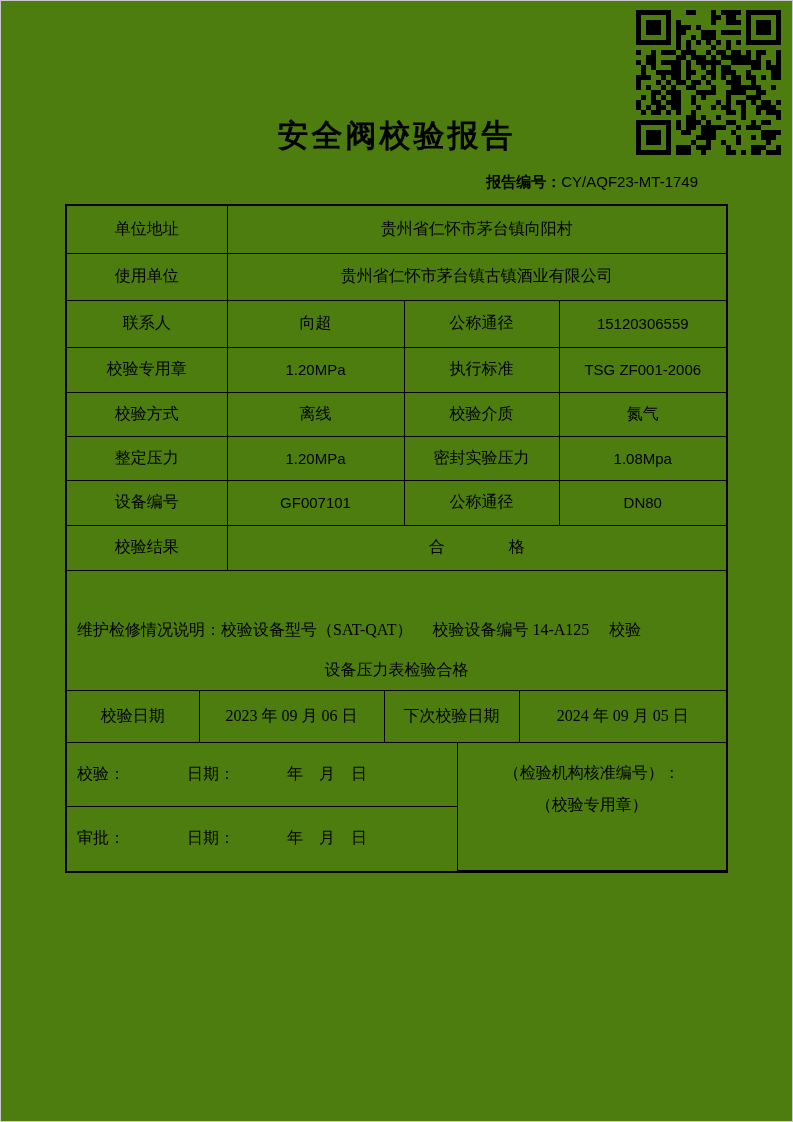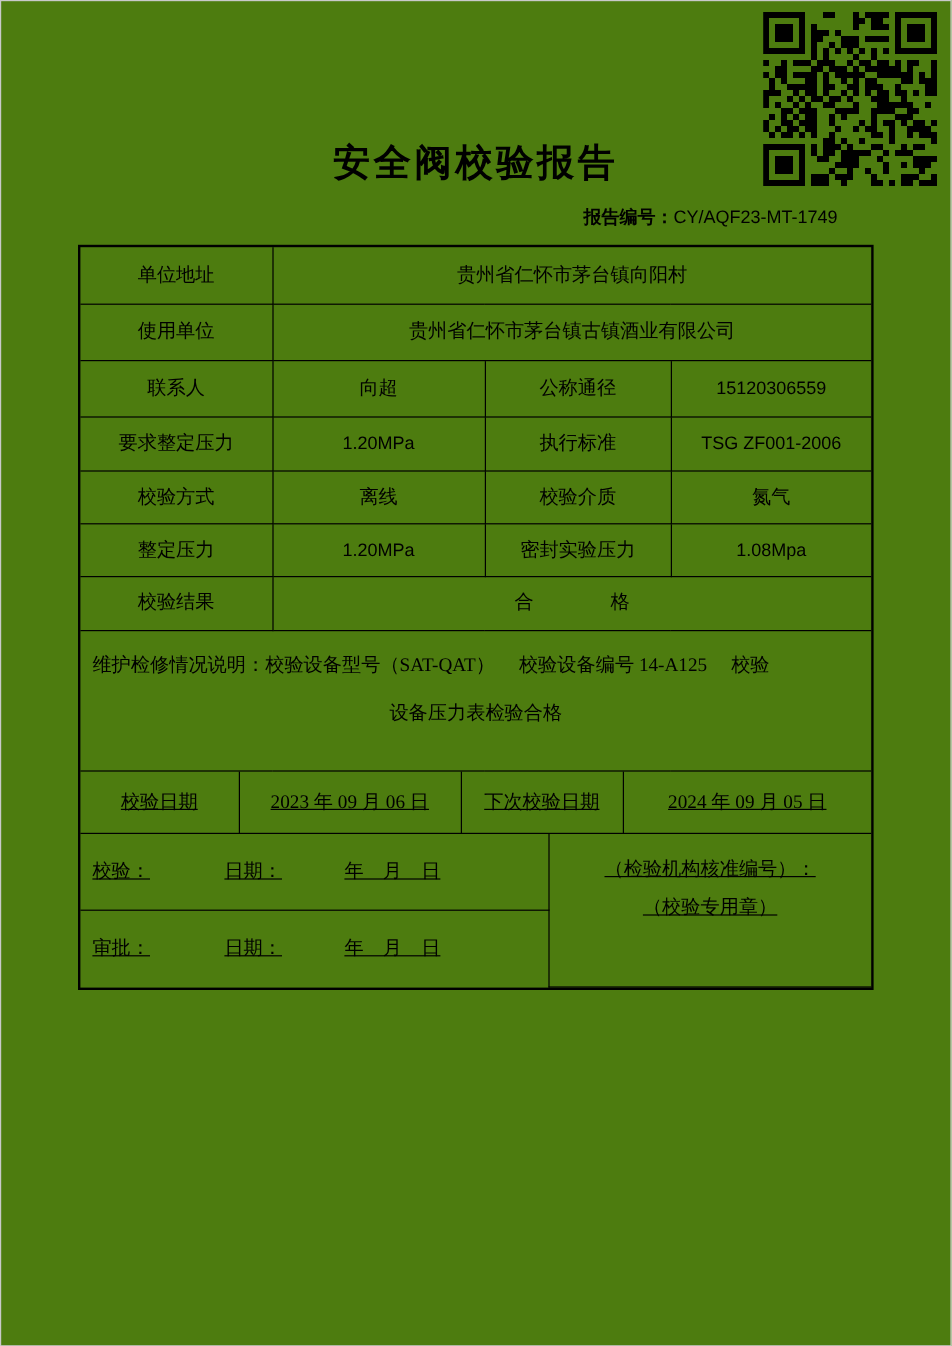--- a/index.html
+++ b/index.html
@@ -22,37 +22,37 @@
 
   .tbl-wrap { width:659px; margin:11px auto 0 auto; border:2px solid #000; box-sizing:content-box; }
   table { border-collapse:collapse; table-layout:fixed; width:100%; }
   td {
     border:1px solid #000; text-align:center; vertical-align:middle;
     font-size:16px; padding:0; overflow:hidden;
   }
   td:first-child { border-left:none; }
   td:last-child  { border-right:none; }
   .t1 tr:first-child td { border-top:none; }
-  .t2 td, .t3 td { border-top:none;text-decoration:underline; }
+  .t2 td, .t3 td { border-top:none; }
   .t3 tr:last-child td { border-bottom:none; }
 
   .latin { font-family:"Liberation Sans","DejaVu Sans",sans-serif; font-size:15px; }
   .pre { white-space:pre; }
 
   .cbox {
     display:inline-block; width:12px; height:12px; border:2px solid #000;
     line-height:12px; font-size:12px; font-weight:bold; text-align:center;
     font-family:"DejaVu Sans",sans-serif; vertical-align:-2px; margin-right:2px;
     box-sizing:content-box;
   }
   .cb-line { line-height:22px; }
   .cb-opt2 { margin-left:16px; }
 
   .maint-cell { vertical-align:top; text-align:left; }
-  .maint-l1 { padding:9px 8px 0 10px; line-height:40px; white-space:pre-wrap; }
+  .maint-l1 { padding:9px 8px 0 10px; line-height:40px; white-space:pre-wrap;margin-top:30px; }
   .maint-l2 { text-align:center; line-height:40px; }
 
   .sig-cell { text-align:left; }
   .sig-row { display:flex; align-items:center; padding-left:10px; }
   .sig-date { margin-left:62px; }
   .sig-ymd  { margin-left:52px; white-space:pre; }
 
   .stamp-cell { vertical-align:top; }
   .stamp-l1 { margin-top:14px; line-height:32px; }
   .stamp-l2 { line-height:32px; }
@@ -506,36 +506,42 @@
         <td>使用单位</td>
         <td colspan="3">贵州省仁怀市茅台镇古镇酒业有限公司</td>
       </tr>
       <tr style="height:47px">
         <td>联系人</td>
         <td>向超</td>
         <td>公称通径</td>
         <td class="latin">15120306559</td>
       </tr>
       <tr style="height:45px">
-        <td>要求整定压力</td>
+        <td>校验专用章</td>
         <td class="latin">1.20MPa</td>
         <td>执行标准</td>
         <td class="latin">TSG ZF001-2006</td>
       </tr>
       <tr style="height:44px">
         <td>校验方式</td>
         <td>离线</td>
         <td>校验介质</td>
         <td>氮气</td>
       </tr>
       <tr style="height:44px">
         <td>整定压力</td>
         <td class="latin">1.20MPa</td>
         <td>密封实验压力</td>
         <td class="latin">1.08Mpa</td>
+      </tr>
+      <tr style="height:45px">
+        <td>设备编号</td>
+        <td class="latin">GF007101</td>
+        <td>公称通径</td>
+        <td class="latin">DN80</td>
       </tr>
       <tr style="height:45px">
         <td>校验结果</td>
         <td colspan="3" class="pre">合　　　　格</td>
       </tr>
       <tr style="height:117px">
         <td colspan="4" class="maint-cell">
           <div class="maint-l1">维护检修情况说明：校验设备型号（SAT-QAT）　 校验设备编号 14-A125　 校验</div>
           <div class="maint-l2">设备压力表检验合格</div>
         </td>

